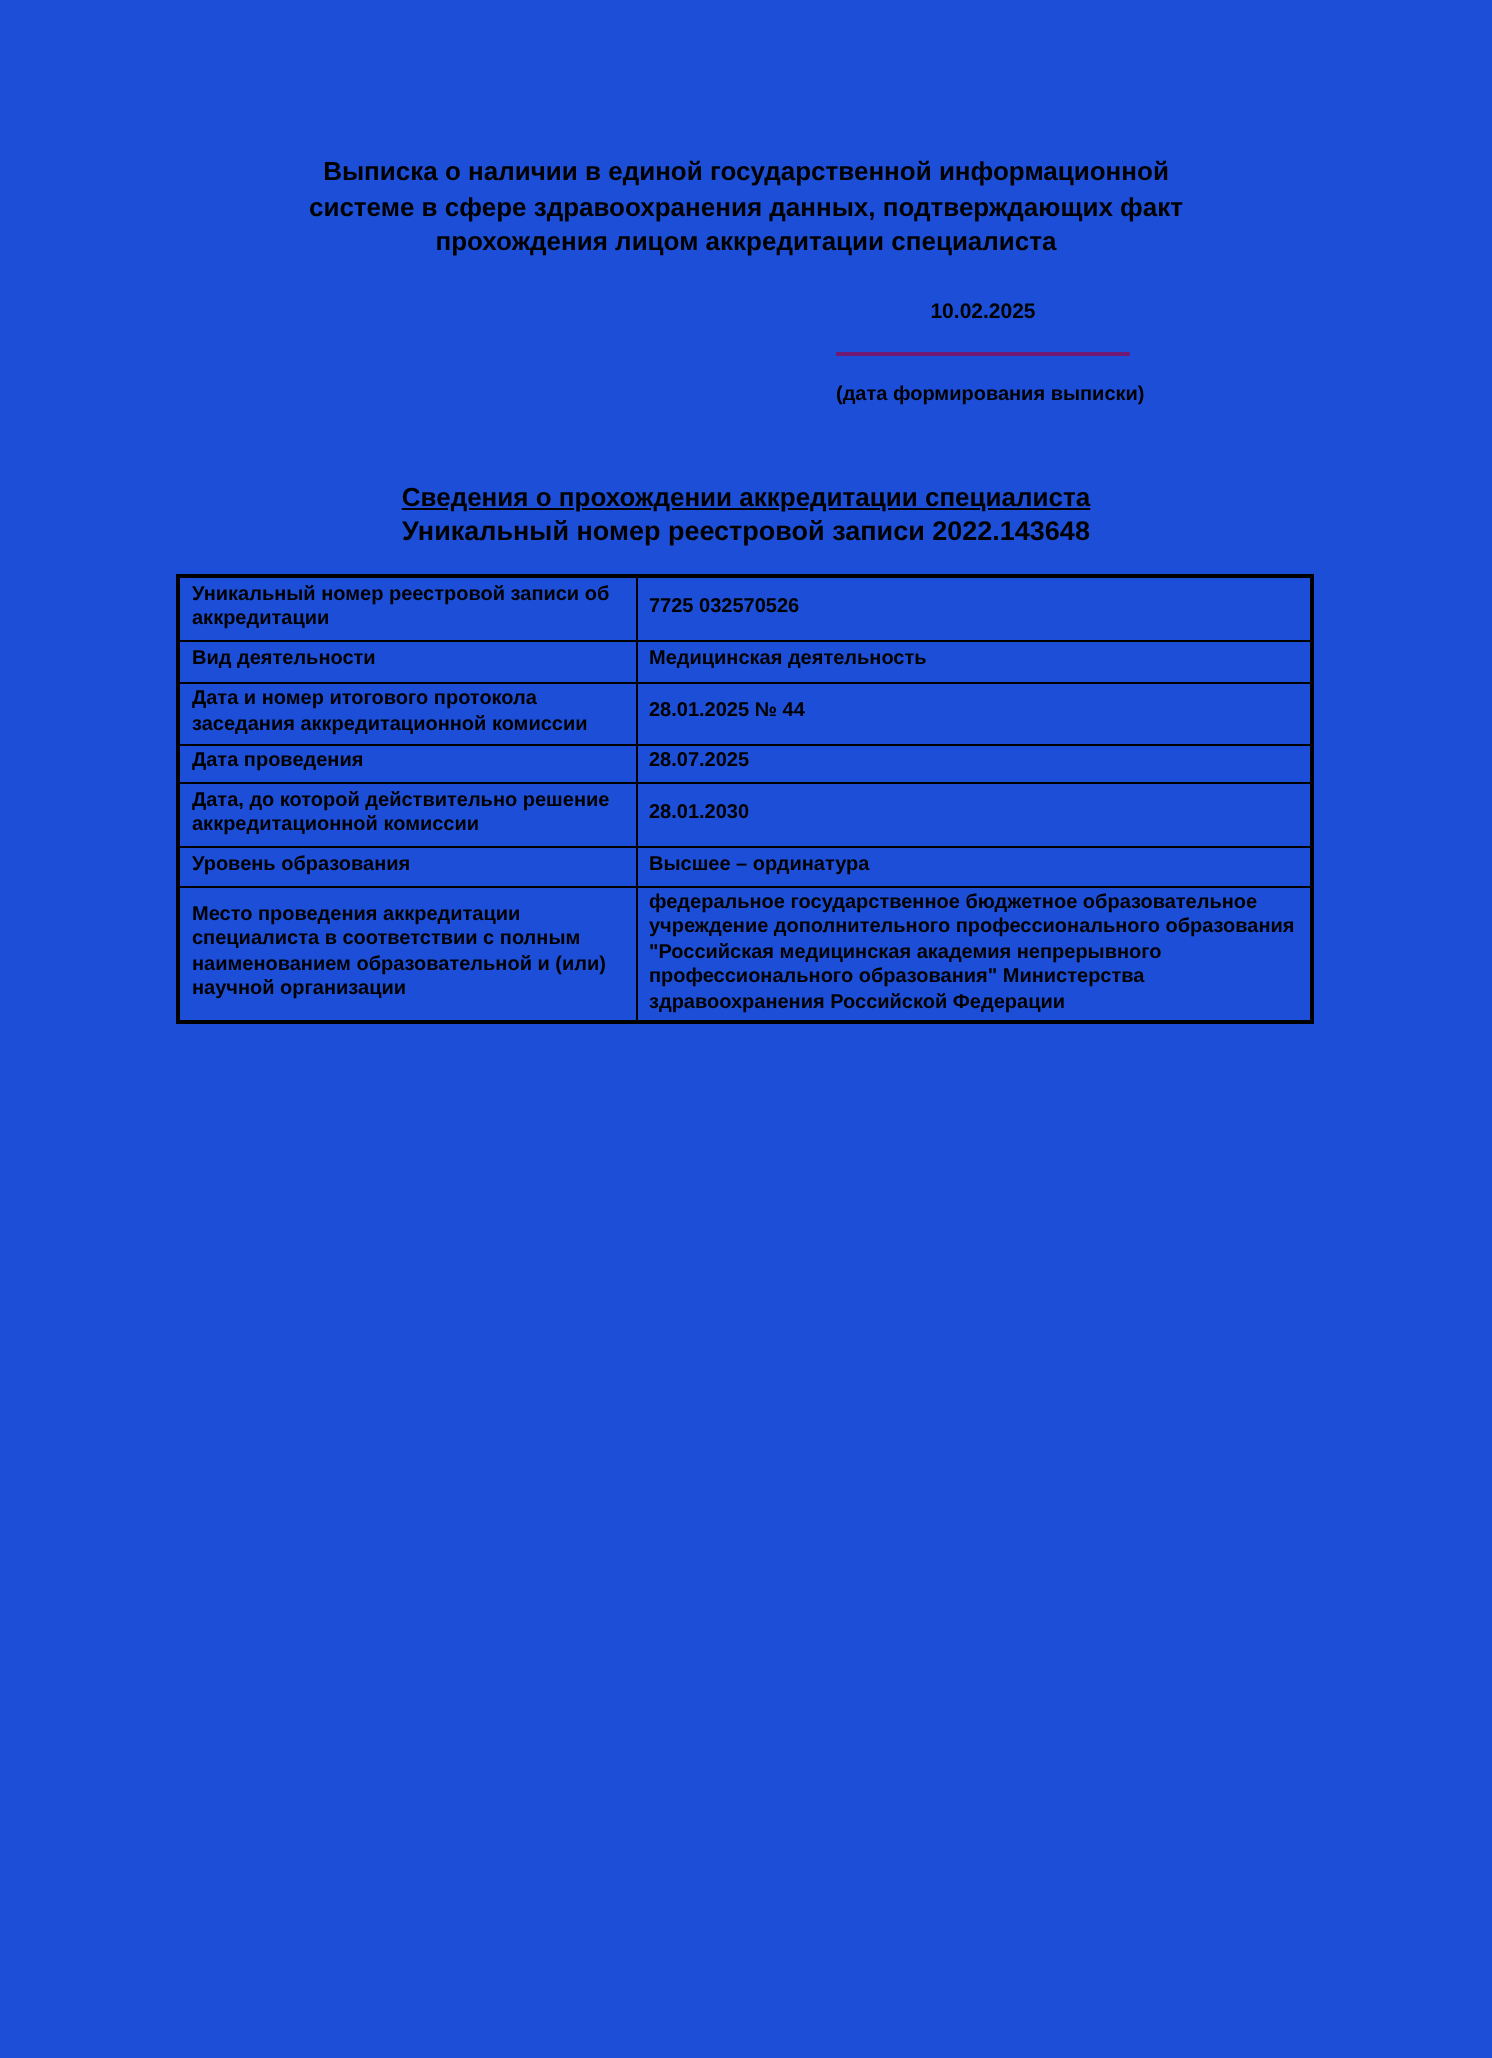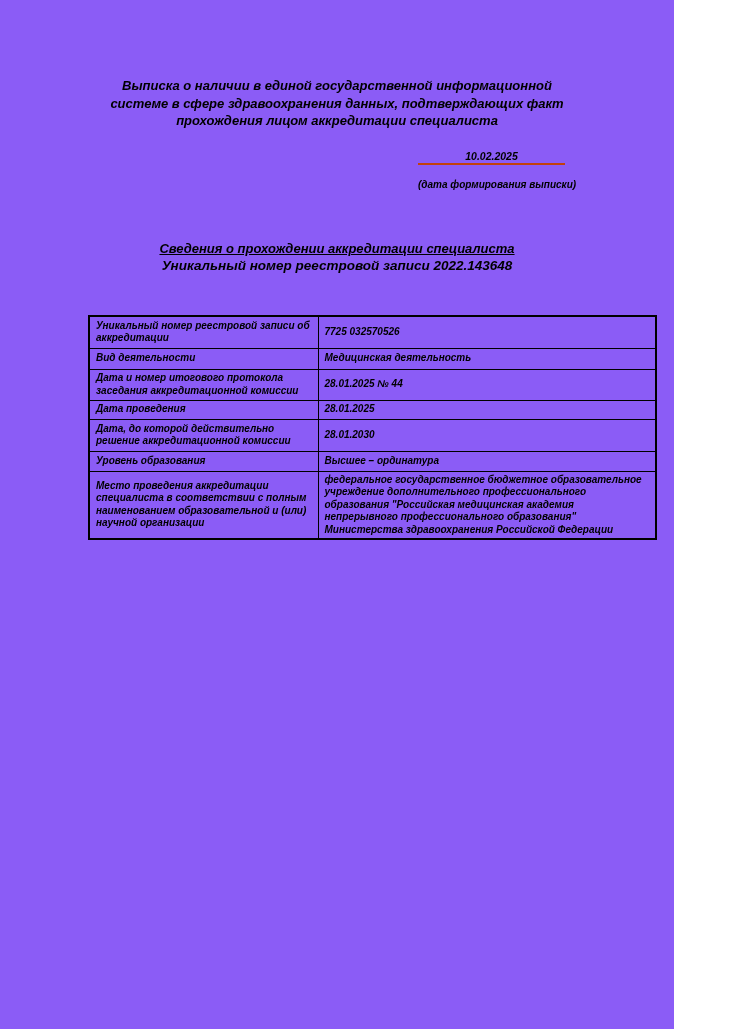--- a/index.html
+++ b/index.html
@@ -2,28 +2,27 @@
 <html><head>
 <meta charset="utf-8">
 <style>
   html, body {
     margin: 0;
     padding: 0;
     background: #ffffff;
   }
   .page {
     position: relative;
-    width: 674px;
+    width: 746px;
     height: 1029px;
-    background: #8b5cf6;
+    background: #1d4ed8;
     font-family: "Liberation Sans", "DejaVu Sans", sans-serif;
     font-weight: bold;
     color: #000000;
     overflow: hidden;
-    font-style: italic;
   }
   .doc-title {
     position: absolute;
     top: 77px;
     left: 60px;
     right: 60px;
     text-align: center;
     font-size: 13px;
     line-height: 17.5px;
   }
@@ -31,22 +30,22 @@
     position: absolute;
     top: 149px;
     left: 418px;
     width: 147px;
     text-align: center;
   }
   .date-value {
     display: block;
     font-size: 10.5px;
     line-height: 14px;
-    padding-bottom: 0;
-    border-bottom: 2px solid #c2410c;
+    padding-bottom: 13px;
+    border-bottom: 2px solid #701a75;
   }
   .date-caption {
     display: block;
     font-size: 10px;
     line-height: 12px;
     margin-top: 14px;
     white-space: nowrap;
   }
   .intro {
     position: absolute;
@@ -75,21 +74,20 @@
     font-size: 13.5px;
   }
   table.acc-table {
     position: absolute;
     top: 287px;
     left: 88px;
     width: 567px;
     border-collapse: collapse;
     table-layout: fixed;
     border: 2px solid #000000;
-    margin-top: 28px;
   }
   table.acc-table td {
     border: 1px solid #000000;
     font-size: 10px;
     line-height: 12.5px;
     font-weight: bold;
     vertical-align: middle;
     padding: 2px 7px 2px 6px;
     word-wrap: break-word;
   }
@@ -130,21 +128,21 @@
       <tr style="height:21px;">
         <td>Вид деятельности</td>
         <td>Медицинская деятельность</td>
       </tr>
       <tr style="height:31px;">
         <td>Дата и номер итогового протокола заседания аккредитационной комиссии</td>
         <td>28.01.2025 № 44</td>
       </tr>
       <tr style="height:19px;">
         <td>Дата проведения</td>
-        <td>28.01.2025</td>
+        <td>28.07.2025</td>
       </tr>
       <tr style="height:32px;">
         <td>Дата, до которой действительно решение аккредитационной комиссии</td>
         <td>28.01.2030</td>
       </tr>
       <tr style="height:20px;">
         <td>Уровень образования</td>
         <td>Высшее – ординатура</td>
       </tr>
       <tr style="height:67px;">

